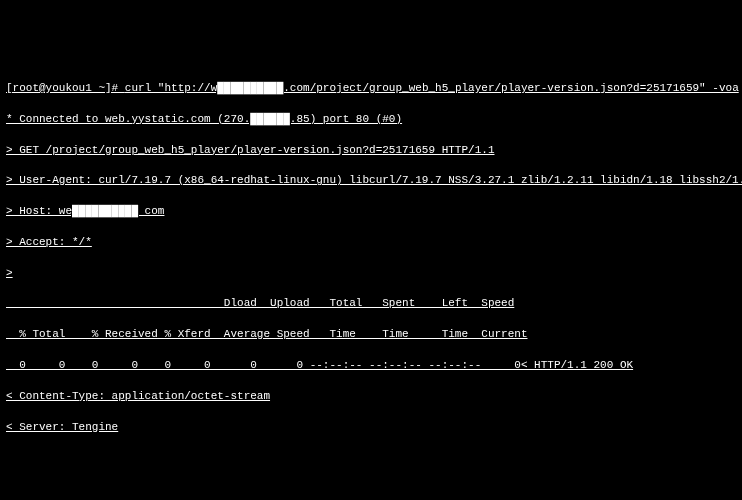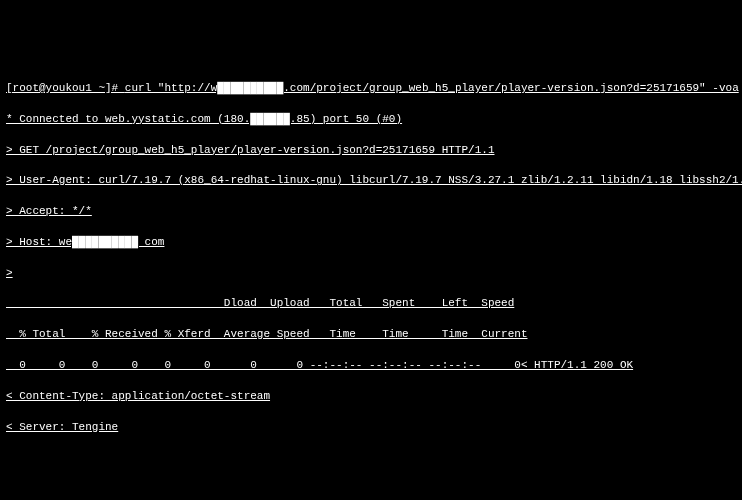--- a/index.html
+++ b/index.html
@@ -24,25 +24,25 @@
       text-decoration: underline;
     }
   </style>
 </head>
 <body>
 
 
 
 <div>
 <span class="line"><span>[root@youkou1 ~]# </span><span>curl "http://w██████████.com/project/group_web_h5_player/player-version.json?d=25171659" -voa</span></span>
-<span class="line">* Connected to web.yystatic.com (180.██████.85) port 50 (#0)</span>
+<span class="line">* Connected to web.yystatic.com (270.██████.85) port 80 (#0)</span>
 <span class="line">&gt; GET /project/group_web_h5_player/player-version.json?d=25171659 HTTP/1.1</span>
 <span class="line">&gt; User-Agent: curl/7.19.7 (x86_64-redhat-linux-gnu) libcurl/7.19.7 NSS/3.27.1 zlib/1.2.11 libidn/1.18 libssh2/1.4.2</span>
+<span class="line">&gt; Host: we██████████ com</span>
 <span class="line">&gt; Accept: */*</span>
-<span class="line">&gt; Host: we██████████ com</span>
 <span class="line">&gt;</span>
 <span class="line">                                 Dload  Upload   Total   Spent    Left  Speed</span>
 <span class="line">  % Total    % Received % Xferd  Average Speed   Time    Time     Time  Current</span>
 <span class="line">  0     0    0     0    0     0      0      0 --:--:-- --:--:-- --:--:--     0&lt; HTTP/1.1 200 OK</span>
 <span class="line">&lt; Content-Type: application/octet-stream</span>
 <span class="line">&lt; Server: Tengine</span>
 
 
 
 

